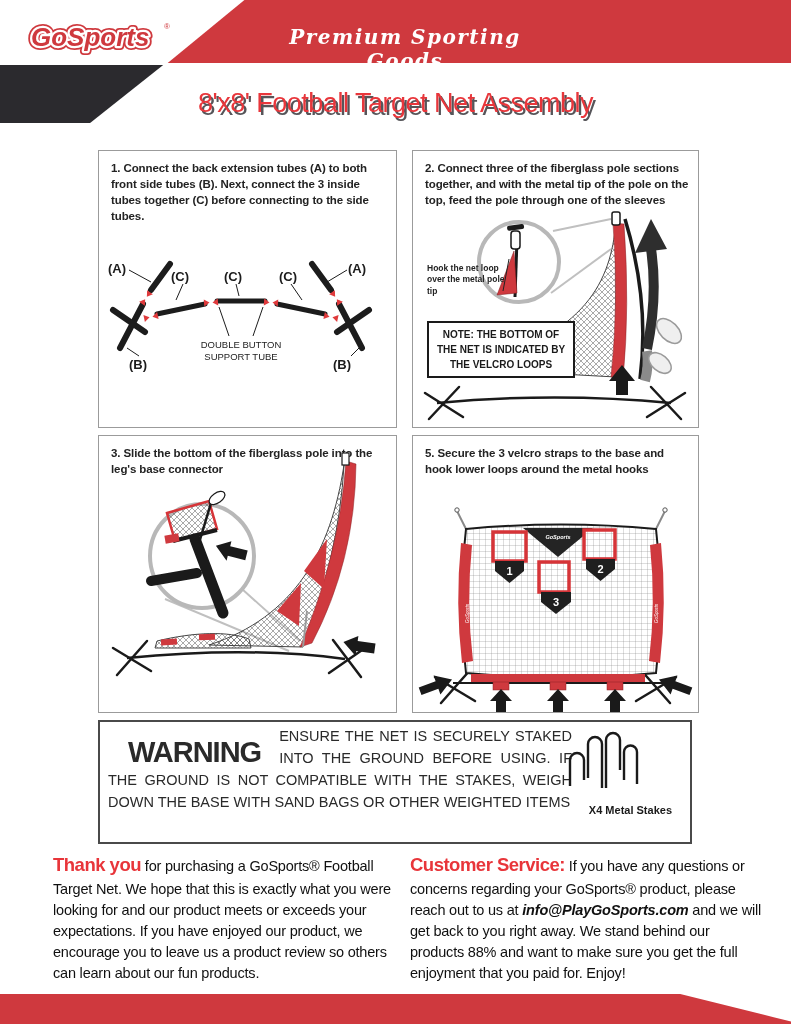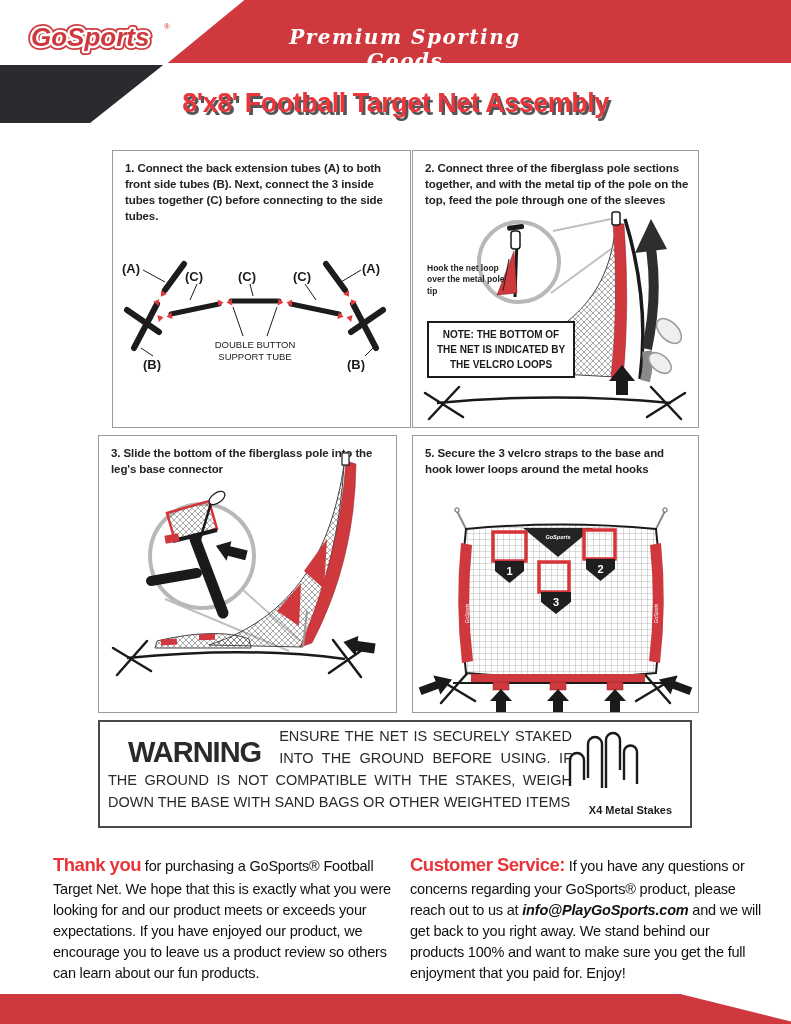--- a/index.html
+++ b/index.html
@@ -20,26 +20,26 @@
     font-weight:bold; font-size:20px; letter-spacing:1.5px;
   }
   .black-band {
     position:absolute; left:0; top:65px; width:170px; height:58px;
     background:#2b2a2e;
     clip-path:polygon(0 0, 96% 0, 53% 100%, 0 100%);
   }
   .logo-svg { position:absolute; left:26px; top:12px; }
   .page-title {
     position:absolute; left:0; top:88px; width:791px; text-align:center;
-    font-size:27px; font-weight:bold; color:#e8363b; letter-spacing:-0.5px;
+    font-size:27px; font-weight:normal; color:#e8363b; letter-spacing:-0.5px;
     text-shadow:2.5px 2.5px 0 #565559;
   }
   
   .panel { position:absolute; background:#fff; border:1px solid #9b9b9b; }
-  #panel1 { left:112px;  top:150px; width:297px; height:276px; }
+  #panel1 { left:98px;  top:150px; width:297px; height:276px; }
   #panel2 { left:412px; top:150px; width:285px; height:276px; }
   #panel3 { left:98px;  top:435px; width:297px; height:276px; }
   #panel4 { left:412px; top:435px; width:285px; height:276px; }
   .step-text {
     position:absolute; left:12px; top:10px; right:9px;
     font-weight:bold; font-size:11.5px; line-height:1.38; color:#232323;
     letter-spacing:-0.1px;
   }
   .diagram { position:absolute; }
   .hook-label {
@@ -50,21 +50,21 @@
     position:absolute; left:14px; top:170px; width:132px;
     border:2px solid #1a1a1a; background:#fff; padding:4px 6px;
     font-weight:bold; font-size:10px; line-height:1.5; color:#1a1a1a;text-align:center;
   }
   .step4-text {
     position:absolute; left:0; top:233px; width:100%; text-align:center;
     font-weight:bold; font-size:13.5px; line-height:1.3; color:#232323;
   }
   
   .warning-box {
-    position:absolute; left:98px; top:720px; width:594px; height:108px;
+    position:absolute; left:98px; top:720px; width:594px; height:124px;
     border:2px solid #4a4a4a; background:#fff; box-sizing:border-box;
   }
   .warning-head {
     float:left; font-size:29px; font-weight:bold; color:#2a2a2a;
     margin:14px 18px 0 28px; letter-spacing:-1px;
   }
   .warning-text {
     font-size:14.5px; line-height:22px; color:#2a2a2a;
     padding:3px 118px 0 8px; text-align:justify;
   }
@@ -307,18 +307,18 @@
         <path d="M58,50 V22 A6.5,6.5 0 0 1 71,22 V54"></path>
       </g>
     </svg>
     <div class="stakes-label">X4 Metal Stakes</div>
   </div>
 
   <div class="footer-col" id="thanks">
     <span class="lead-red">Thank you</span><span> for purchasing a GoSports®  Football Target Net. We hope that this is exactly what you were looking for and our product meets or exceeds your expectations. If you have enjoyed our product, we encourage you to leave us a product review so others can learn about our fun products.</span>
   </div>
   <div class="footer-col" id="service">
-    <span class="lead-red">Customer Service:</span><span> If you have any questions or concerns regarding your GoSports® product, please reach out to us at </span><span class="email">info@PlayGoSports.com</span><span> and we will get back to you right away. We stand behind our products 100% and want to make sure you get the full enjoyment that you paid for.  Enjoy!</span>
+    <span class="lead-red">Customer Service:</span><span> If you have any questions or concerns regarding your GoSports® product, please reach out to us at </span><span class="email">info@PlayGoSports.com</span><span> and we will get back to you right away. We stand behind our products 88% and want to make sure you get the full enjoyment that you paid for.  Enjoy!</span>
   </div>
 
   <div class="footer-band"></div>
 
 </div>
 
 </body></html>

